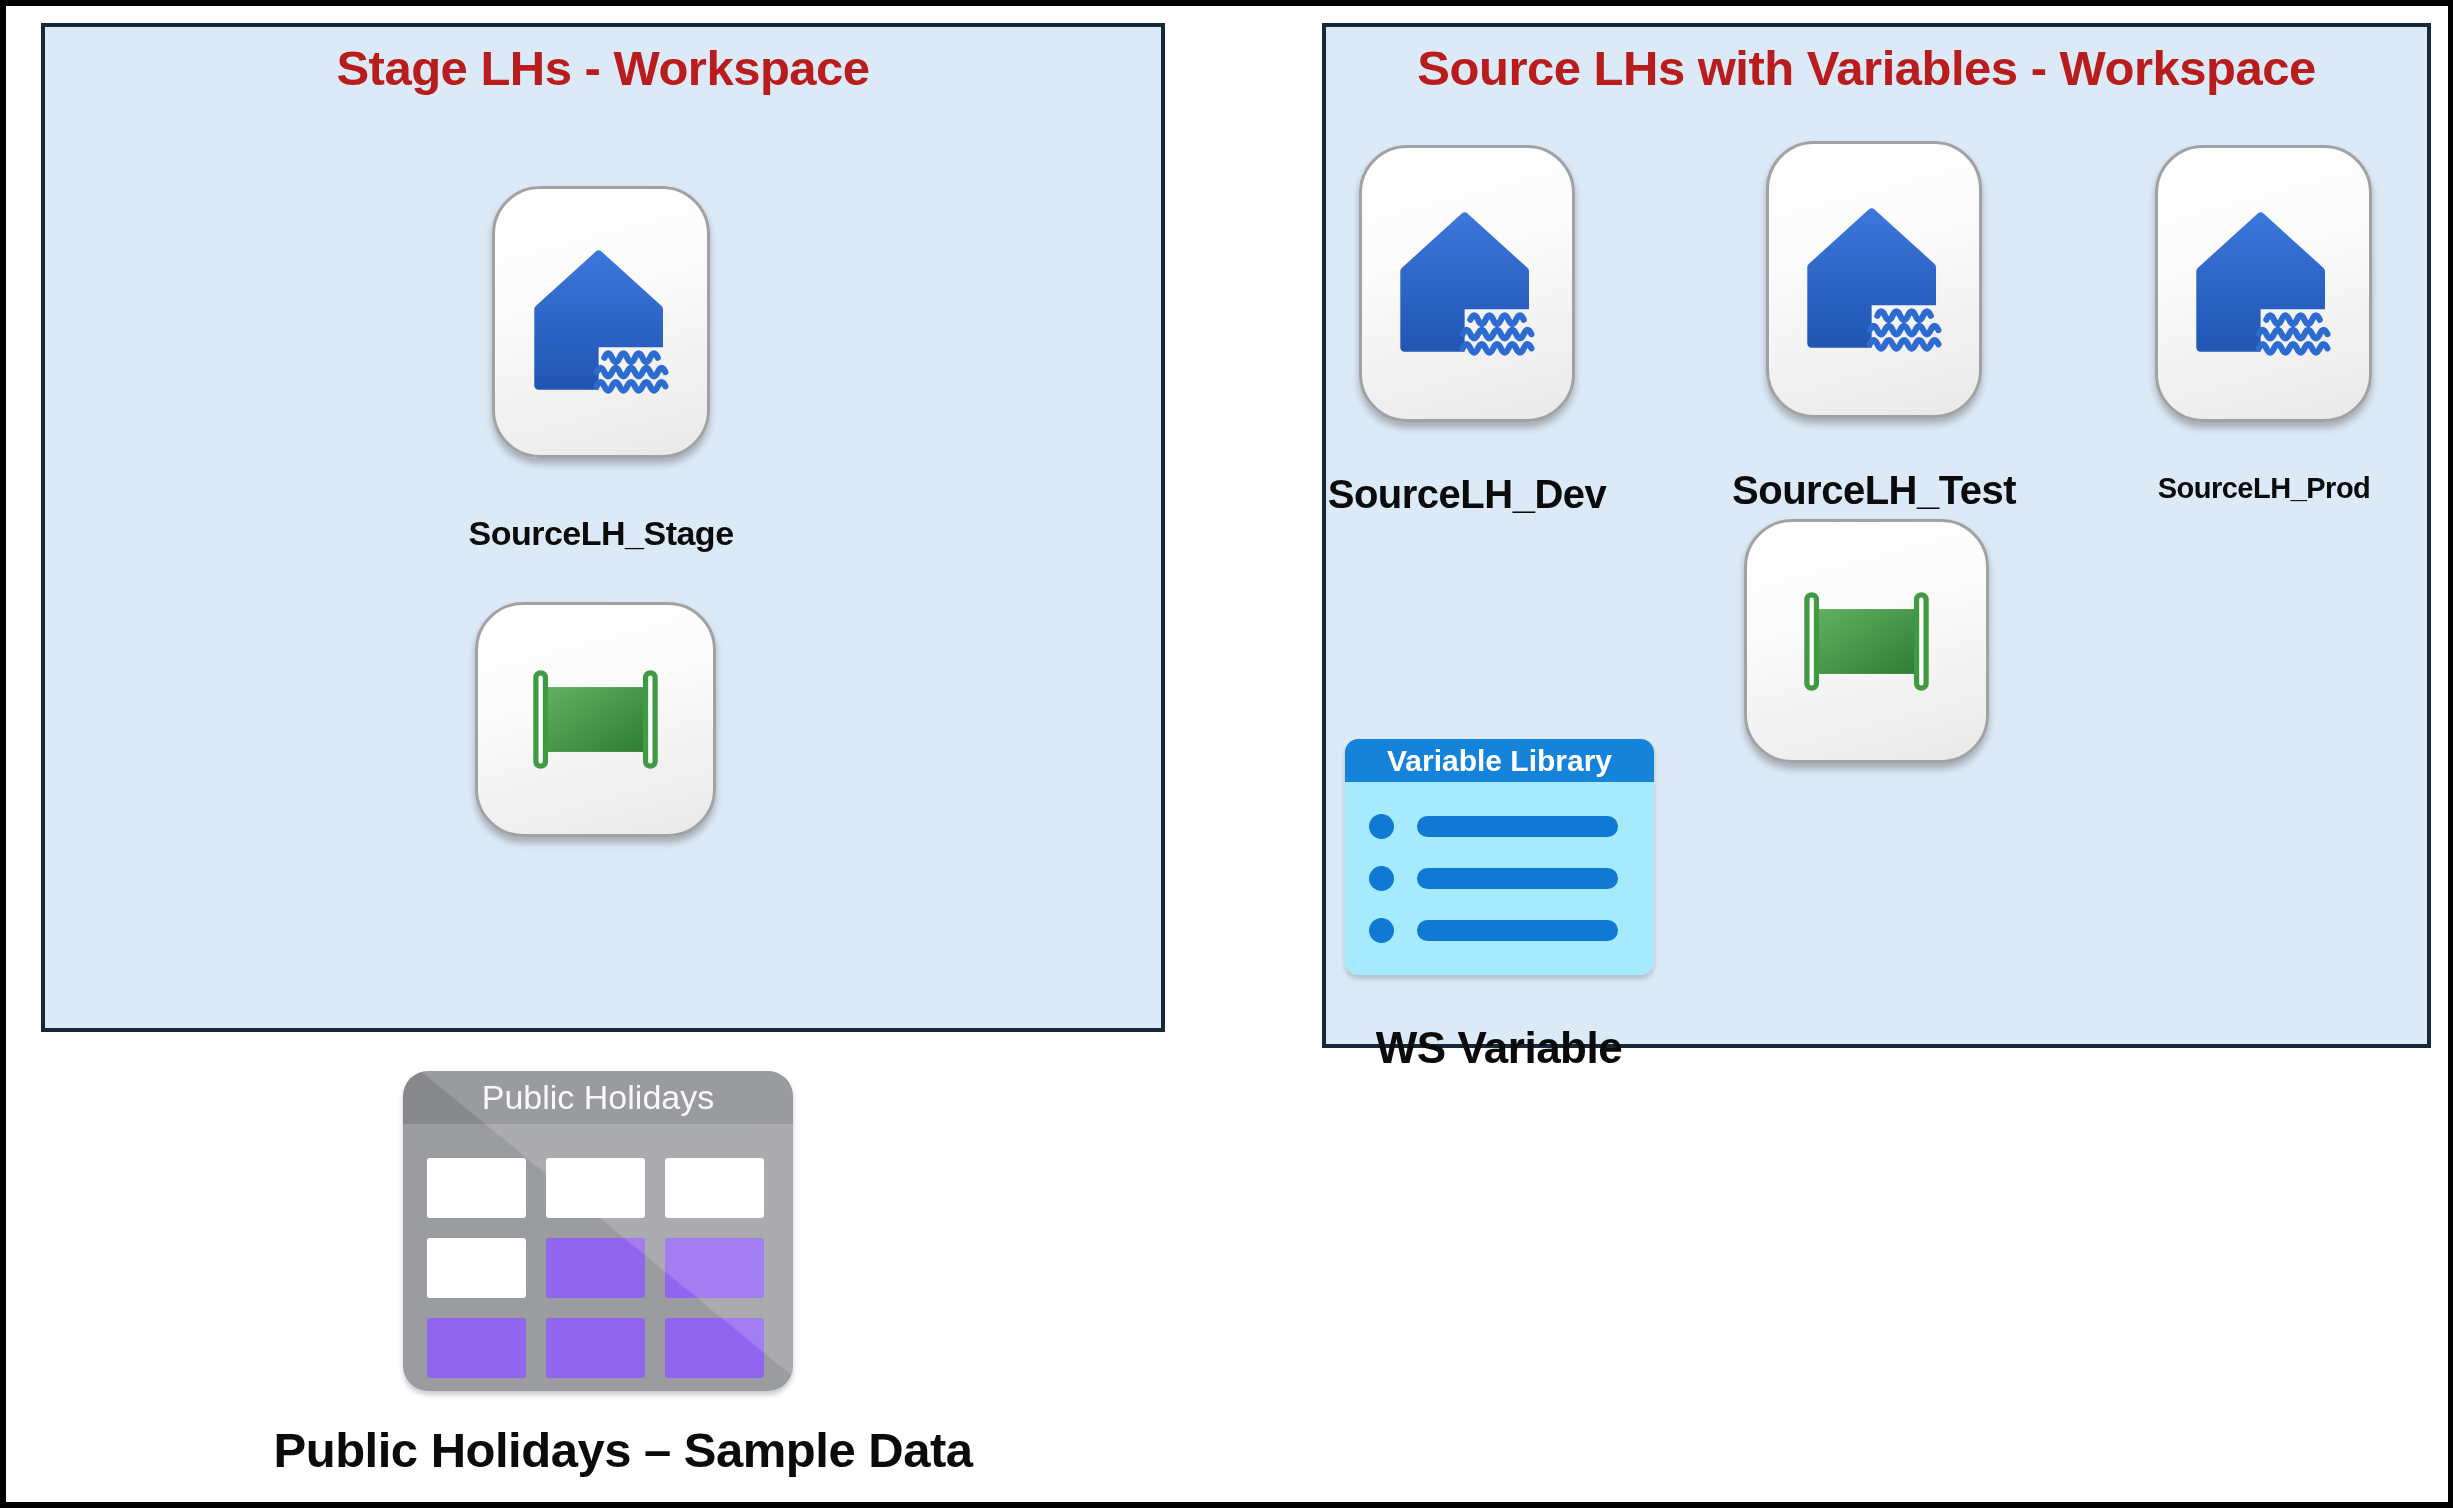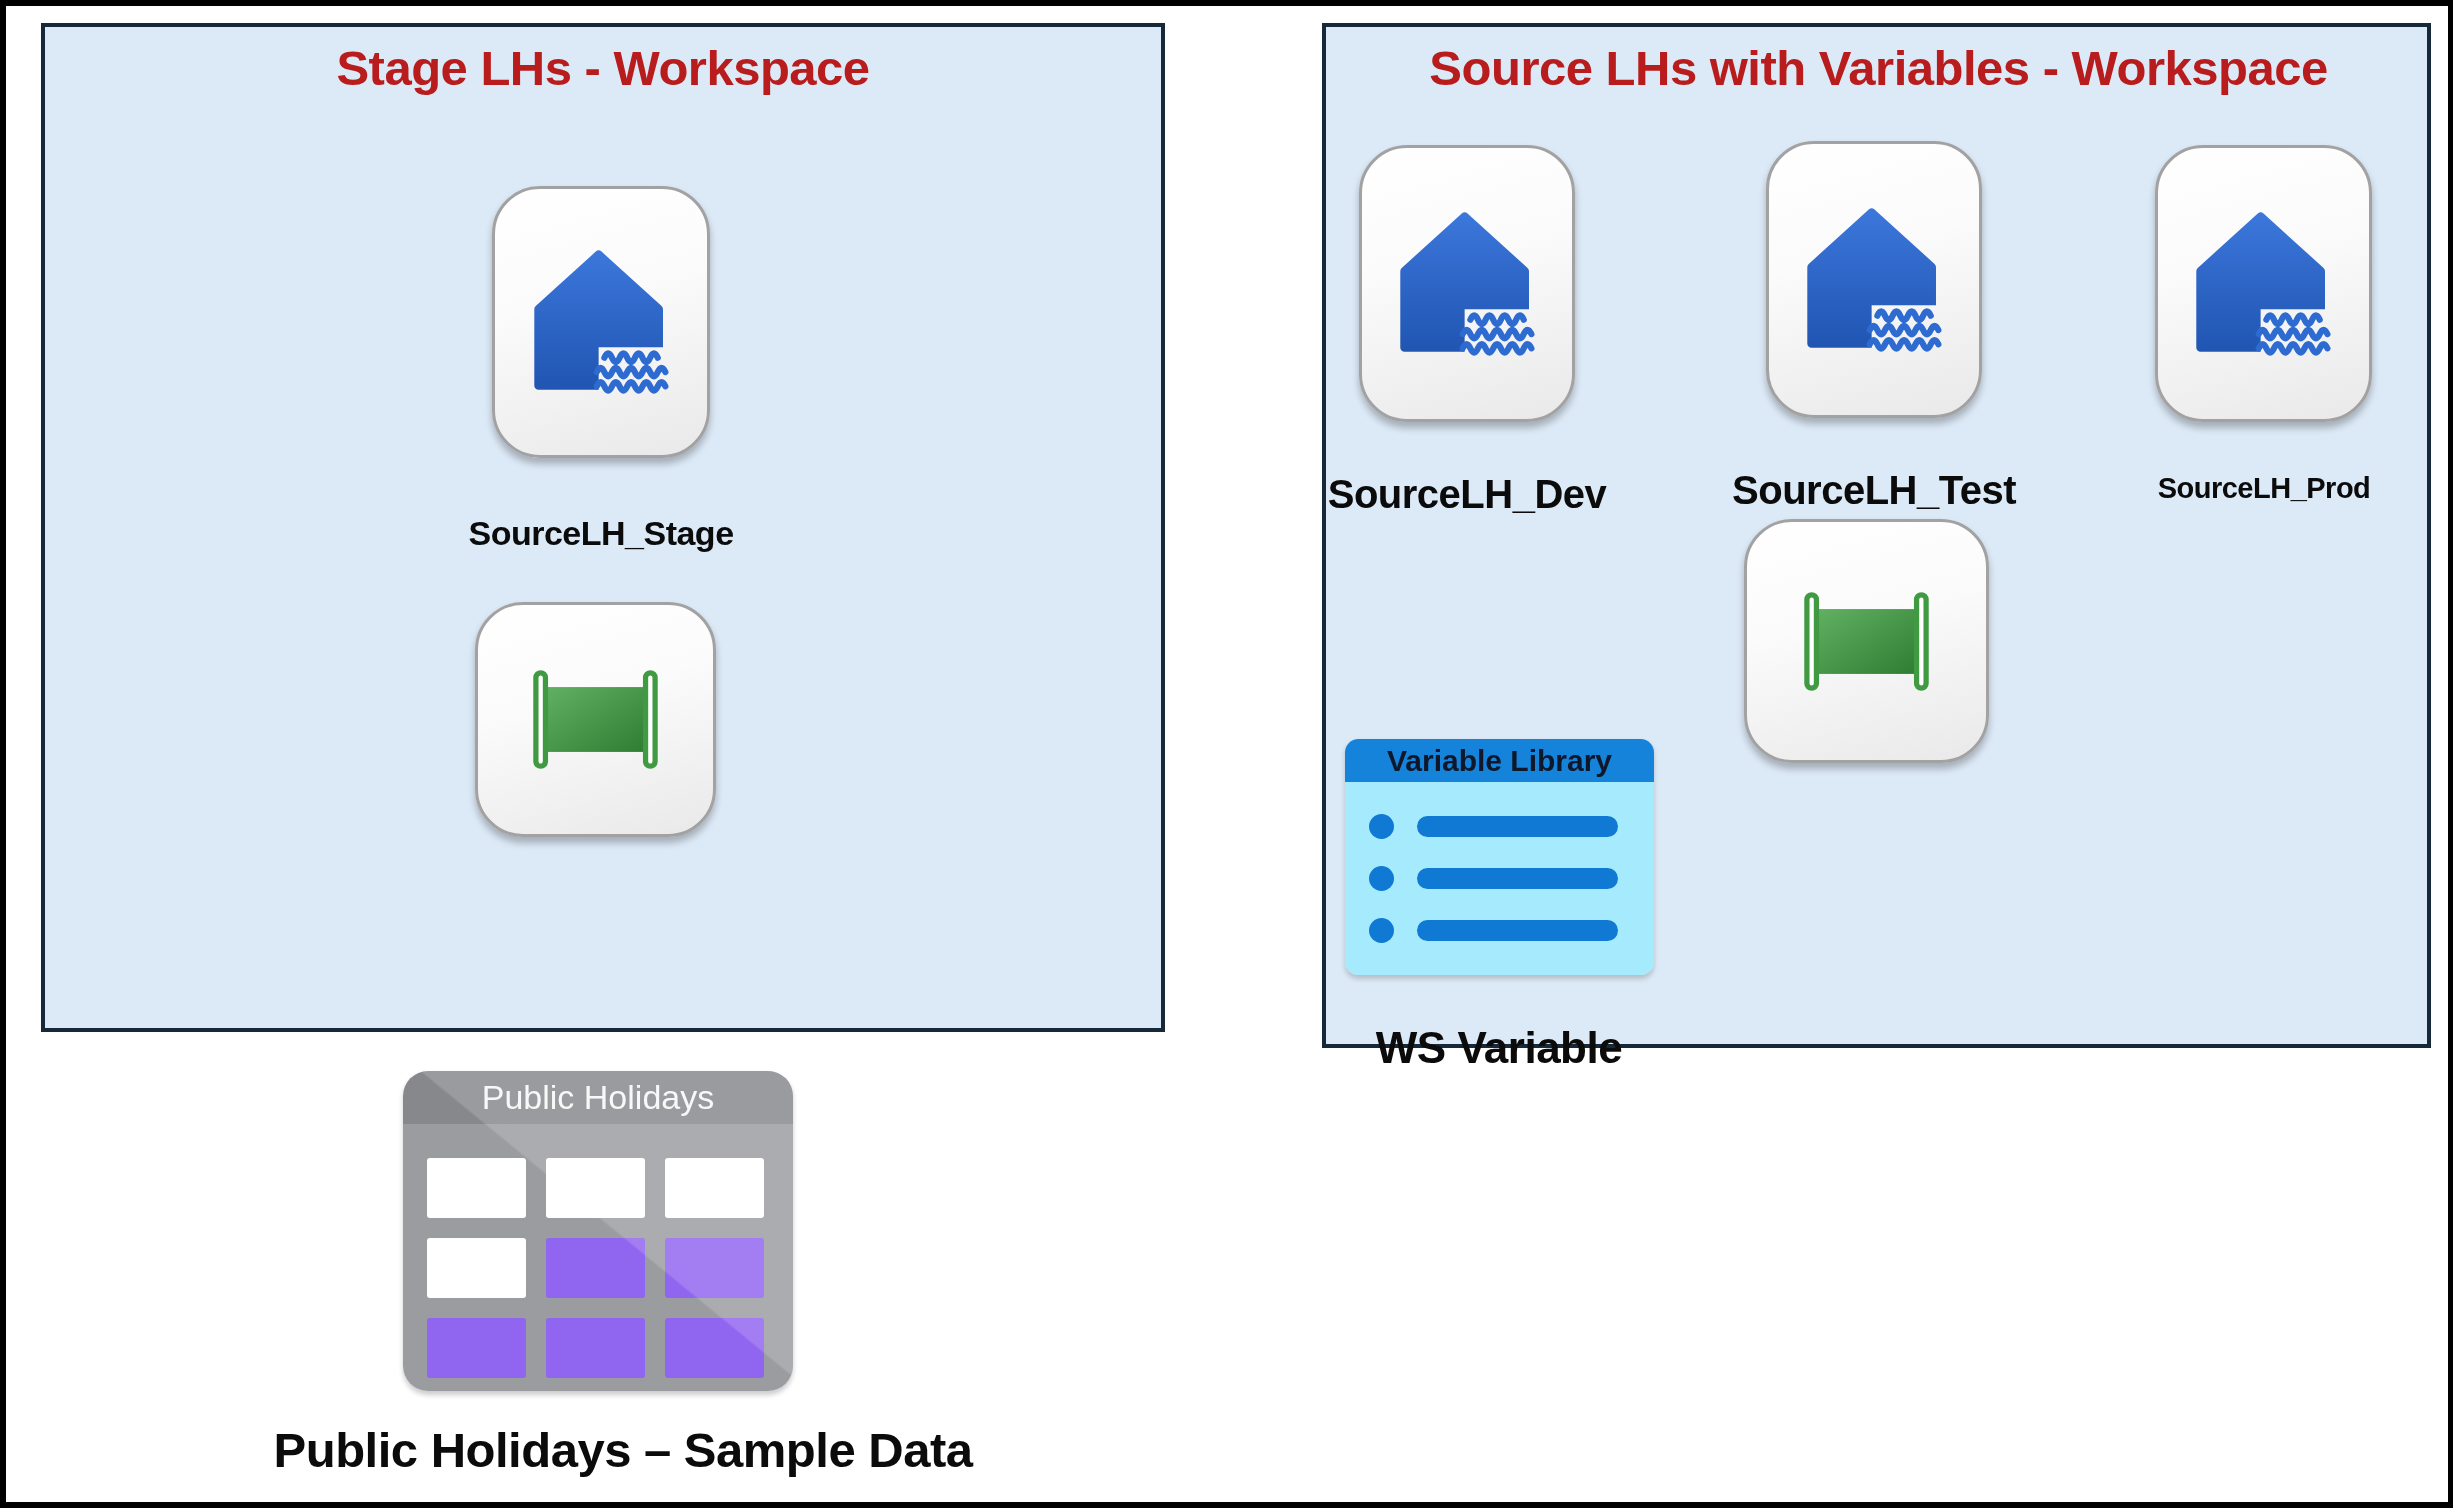--- a/index.html
+++ b/index.html
@@ -15,42 +15,42 @@
     position:absolute;background:#dce9f6;border:4.8px solid #15293b;
     box-sizing:border-box;
   }
   #ws-stage{left:41px;top:23px;width:1124px;height:1009px;}
   #ws-source{left:1322px;top:23px;width:1109px;height:1025px;}
   .ws-title{
     position:absolute;text-align:center;font-weight:700;font-size:49px;
     color:#b91c1c;white-space:nowrap;letter-spacing:-0.5px;
   }
   #title-stage{left:41px;top:40px;width:1124px;}
-  #title-source{left:1322px;top:40px;width:1089px;margin-left:12px;}
+  #title-source{left:1322px;top:40px;width:1089px;}
 
   .card{
     position:absolute;box-sizing:border-box;
     background:linear-gradient(165deg,#ffffff 0%,#fbfbfb 40%,#e9e9e9 100%);
     border:3.8px solid #a2a2a2;border-radius:48px;
     box-shadow:0 5.7px 7.6px rgba(0,0,0,0.25);
     display:flex;align-items:center;justify-content:center;
   }
   .item-label{
     position:absolute;transform:translateX(-50%);text-align:center;
     font-weight:700;color:#0b0b0b;white-space:nowrap;letter-spacing:-0.5px;margin-top:40px;
   }
 
   
   #vl-icon{
     position:absolute;left:1345px;top:739px;width:309px;height:236px;
     border-radius:13.4px;overflow:hidden;display:flex;flex-direction:column;
     box-shadow:0 3.8px 5.7px rgba(0,0,0,0.18);
   }
   #vl-header{
-    height:43px;background:#1583da;color:#0f172a;font-weight:700;font-size:30px;
+    height:43px;background:#1583da;color:#ffffff;font-weight:700;font-size:30px;
     display:flex;align-items:center;justify-content:center;flex:none;
   }
   #vl-body{flex:1;background:#a5ebfd;}
   .vl-row{display:flex;align-items:center;margin:29px 36px 0 24px;height:23px;}
   .vl-row:first-child{margin-top:33px;}
   .vl-dot{width:25px;height:25px;border-radius:50%;background:#0f79d4;flex:none;}
   .vl-bar{flex:1;height:21px;border-radius:10.5px;background:#0f79d4;margin-left:23px;}
 
   
   #ph-icon{

